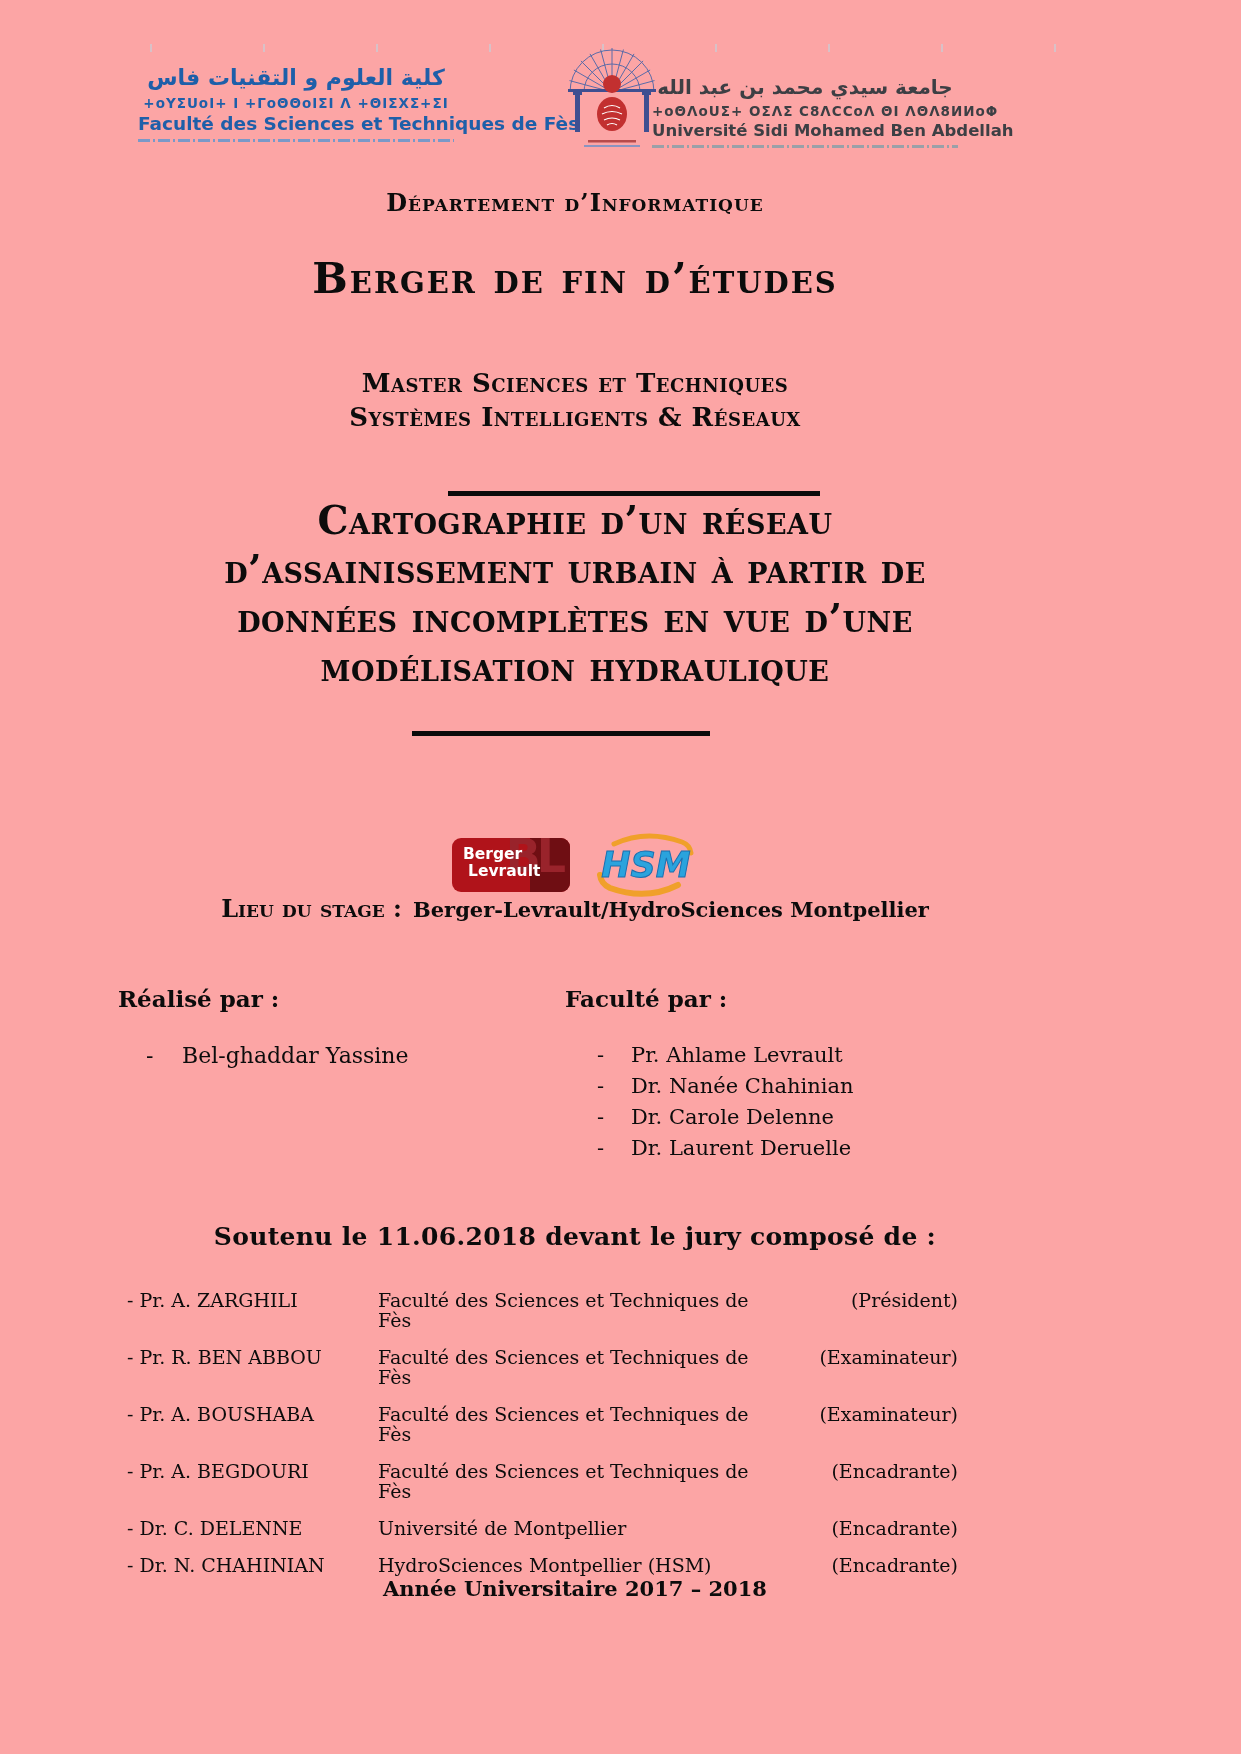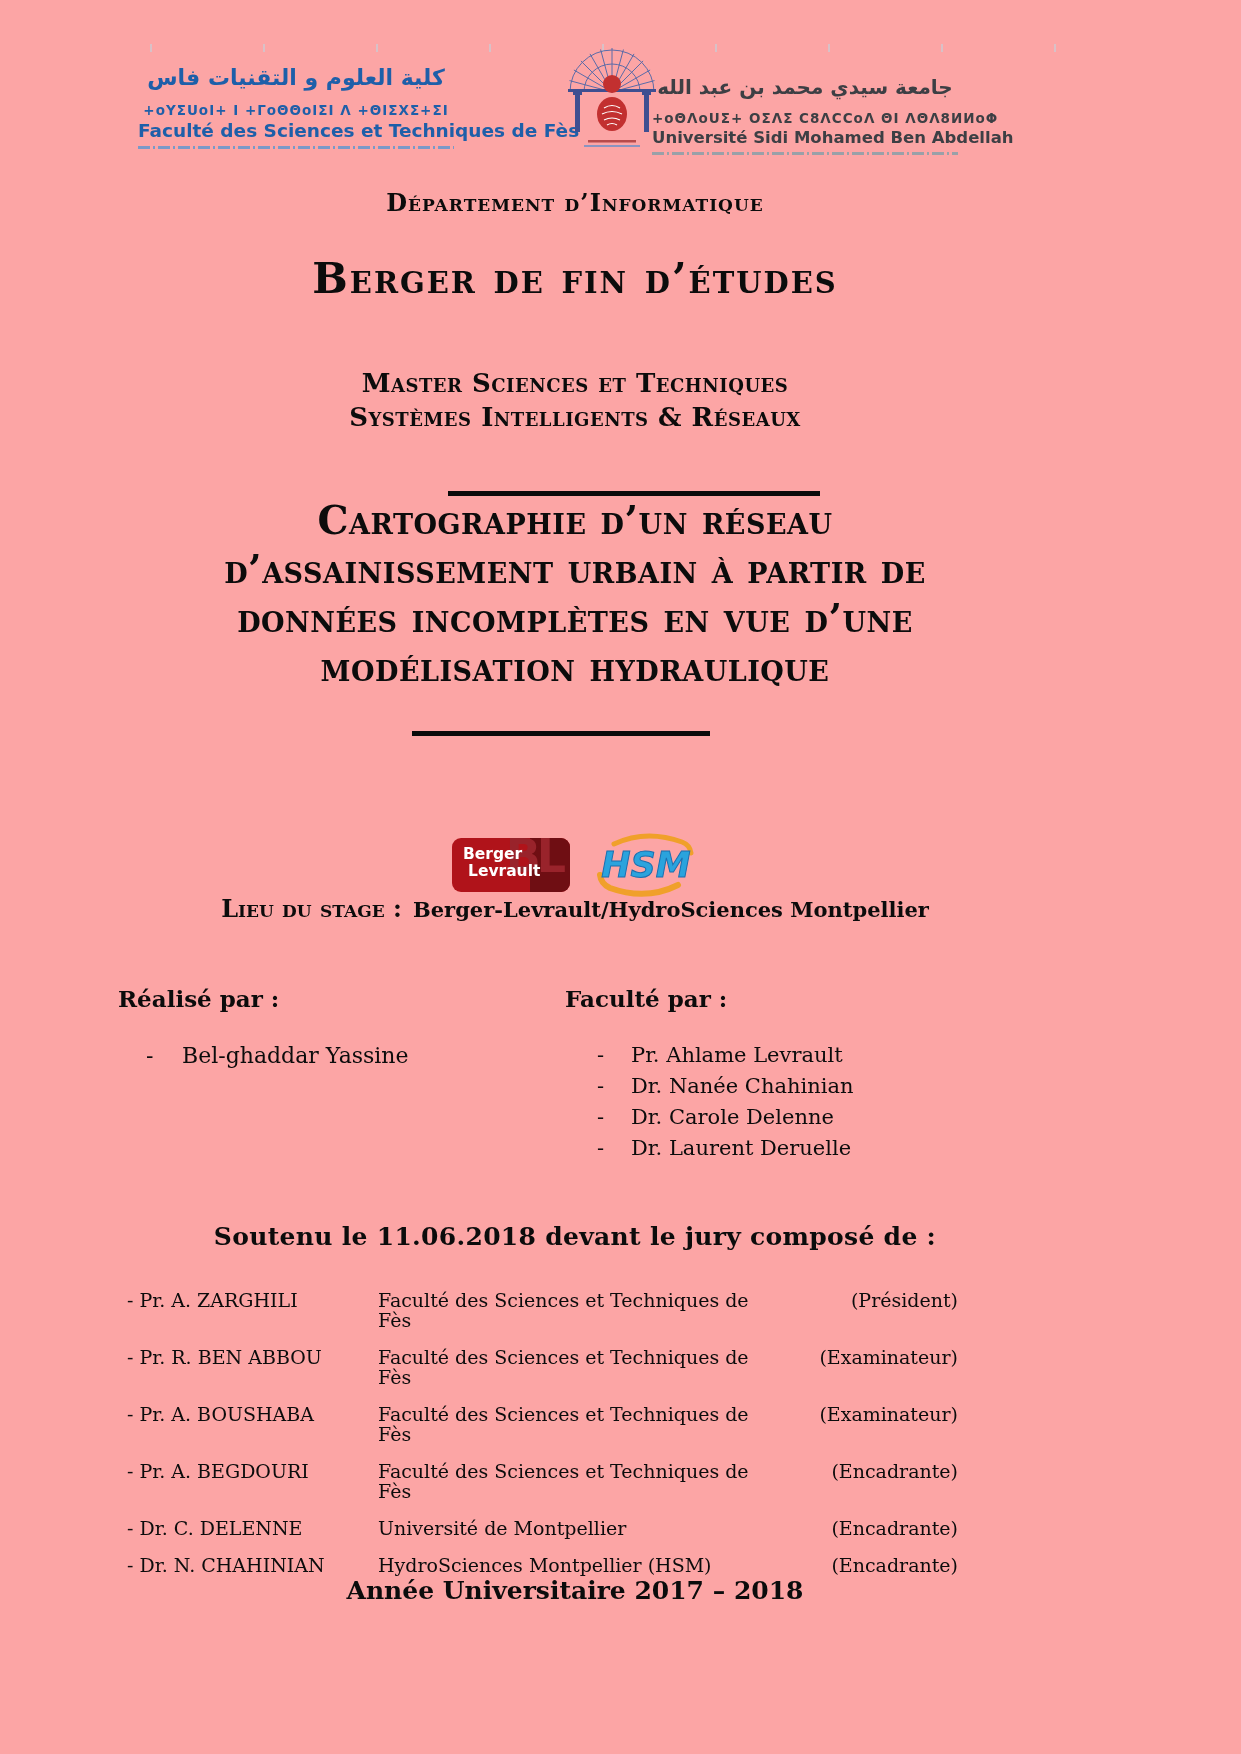--- a/index.html
+++ b/index.html
@@ -23,21 +23,21 @@
     opacity: .7;
   }
   .hdr-block {
     position: absolute; text-align: center;
     font-family: "DejaVu Sans", "Liberation Sans", sans-serif;
   }
   .hdr-left { left: 138px; top: 64px; width: 316px; color: #1e5fa9; }
   .hdr-right { left: 652px; top: 74px; width: 306px; color: #3d3f44; }
   .hdr-arabic { font-size: 22px; font-weight: bold; line-height: 28px; }
   .hdr-right .hdr-arabic { font-size: 20px; line-height: 26px; }
-  .hdr-tifinagh { font-size: 13.5px; font-weight: bold; letter-spacing: 1px; margin-top: 10px; white-space: nowrap; }
+  .hdr-tifinagh { font-size: 13.5px; font-weight: bold; letter-spacing: 1px; margin-top: 3px; white-space: nowrap; }
   .hdr-latin { font-size: 18.5px; font-weight: bold; margin-top: 2px; white-space: nowrap; }
   .hdr-right .hdr-latin { font-size: 16.5px; }
   .hdr-dashes { height: 3px; margin-top: 5px; }
   .hdr-left .hdr-dashes {
     background: repeating-linear-gradient(90deg, #7a99c8 0 12px, transparent 12px 15px, #7a99c8 15px 17px, transparent 17px 20px);
   }
   .hdr-right .hdr-dashes {
     background: repeating-linear-gradient(90deg, #9aa0a8 0 12px, transparent 12px 15px, #9aa0a8 15px 17px, transparent 17px 20px);
   }
   .emblem { position: absolute; left: 562px; top: 34px; width: 100px; height: 124px; }
@@ -108,21 +108,21 @@
   
   .jury-heading { top: 1222px; font-weight: bold; font-size: 25px; letter-spacing: 0.3px; }
   .jury-table {
     position: absolute; top: 1290px; left: 127px; width: 831px;
     display: grid; grid-template-columns: 251px 1fr 200px;
     row-gap: 17px; font-size: 19px; line-height: 20px;
   }
   .jury-role { text-align: right; }
 
   
-  .year { top: 1576px; font-weight: bold; font-size: 25px; }
+  .year { top: 1576px; font-weight: bold; font-size: 21px; }
 </style>
 </head>
 <body>
 
 <div class="page">
 
   <div class="ticks"></div>
 
   <div class="hdr-block hdr-left">
     <div class="hdr-arabic">كلية العلوم و التقنيات فاس</div>

